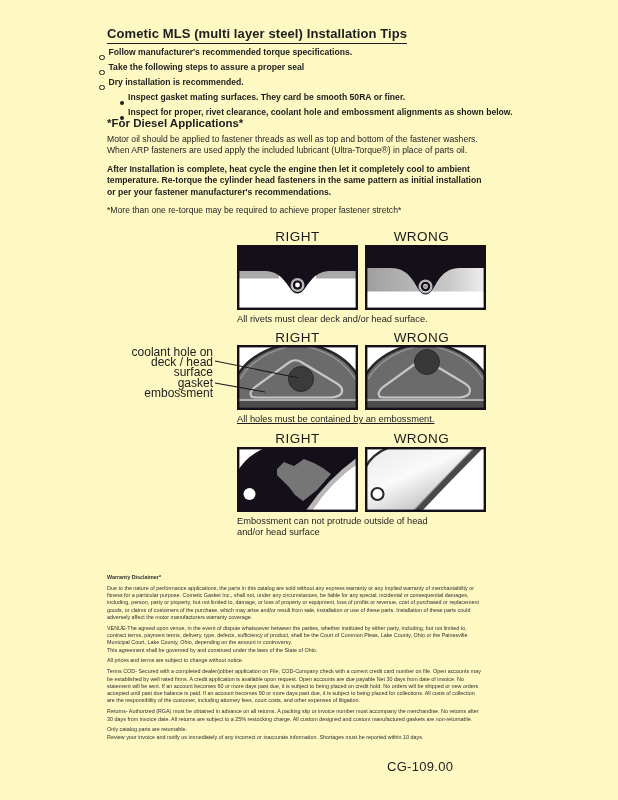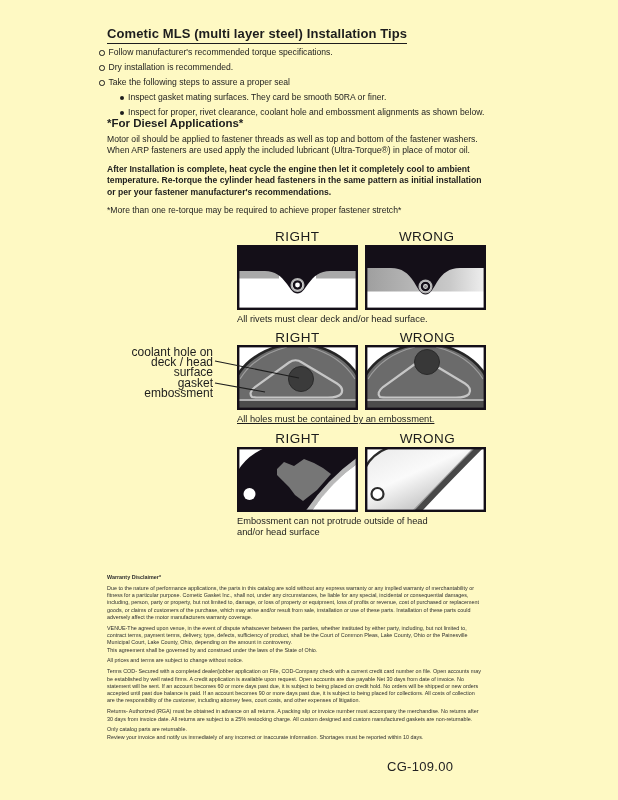--- a/index.html
+++ b/index.html
@@ -3,31 +3,31 @@
 <meta charset="utf-8">
 <style>
   html,body{margin:0;padding:0;background:#fff;}
   #page{position:relative;width:618px;height:800px;background:#fef9c3;overflow:hidden;
         font-family:"Liberation Sans","DejaVu Sans",sans-serif;color:#1d1d1d;}
 
   .title{position:absolute;left:107px;top:26px;margin:0;font-size:13px;font-weight:bold;
          letter-spacing:.1px;border-bottom:1.6px solid #1d1d1d;padding-bottom:2px;display:inline-block;}
 
   .tips{position:absolute;left:99px;top:45px;font-size:8.6px;}
-  .b-row{display:flex;align-items:flex-start;height:15px;line-height:15px;white-space:nowrap;}
+  .b-row{display:flex;align-items:flex-end;height:15px;line-height:15px;white-space:nowrap;font-weight:bold;}
   .mk{flex:0 0 auto;margin-right:4px;}
   .mk.open{width:3.5px;height:3.5px;border:1px solid #1d1d1d;border-radius:50%;margin-top:5px;}
   .mk.fill{width:4px;height:4px;background:#1d1d1d;border-radius:50%;margin-top:5.5px;}
   .b-row.sub{margin-left:21px;}
 
   .diesel-h{position:absolute;left:107px;top:117px;margin:0;font-size:11.5px;font-weight:bold;}
   .para{position:absolute;left:107px;width:440px;margin:0;font-size:8.6px;line-height:11.4px;white-space:pre-line;}
 
   .fig{position:absolute;}
-  .fig-labels{display:flex;gap:9px;height:15px;font-size:13.5px;letter-spacing:.5px;color:#1b1b1b;}
+  .fig-labels{display:flex;gap:3px;height:15px;font-size:13.5px;letter-spacing:.5px;color:#1b1b1b;}
   .fig-labels span{width:121px;text-align:center;}
   .fig-panels{display:flex;gap:7px;margin-top:1px;}
   .fig svg{display:block;}
   .fig-cap{margin-top:4px;font-size:9.3px;white-space:pre-line;line-height:10.5px;}
 
   #fig2{left:110px;top:330px;width:380px;height:104px;}
   #fig2 .fig-labels{position:absolute;left:127px;top:0;}
   #fig2 .fig-panels{position:absolute;left:127px;top:15px;margin:0;}
   #fig2 .fig-cap{position:absolute;left:127px;top:84px;margin:0;text-decoration:underline;}
   .ann{position:absolute;width:103px;text-align:right;font-size:12px;line-height:10px;}
@@ -46,39 +46,39 @@
 
   <h1 class="title">Cometic MLS (multi layer steel) Installation Tips</h1>
 
   <div class="tips">
     <div class="b-row">
       <span class="mk open"></span>
       <span>Follow manufacturer's recommended torque specifications.</span>
     </div>
     <div class="b-row">
       <span class="mk open"></span>
-      <span>Dry installation is recommended.</span>
+      <span>Take the following steps to assure a proper seal</span>
     </div>
     <div class="b-row">
       <span class="mk open"></span>
-      <span>Take the following steps to assure a proper seal</span>
+      <span>Dry installation is recommended.</span>
     </div>
     <div class="b-row sub">
       <span class="mk fill"></span>
       <span>Inspect gasket mating surfaces.  They card be smooth 50RA or finer.</span>
     </div>
     <div class="b-row sub">
       <span class="mk fill"></span>
       <span>Inspect for proper, rivet clearance, coolant hole and embossment alignments as shown below.</span>
     </div>
   </div>
 
   <h2 class="diesel-h">*For Diesel Applications*</h2>
   <p class="para" style="top:134px;">Motor oil should be applied to fastener threads as well as top and bottom of the fastener washers.
-When ARP fasteners are used apply the included lubricant (Ultra-Torque®) in place of motor oil.</p>
+When ARP fasteners are used apply the included lubricant (Ultra-Torque®) in place of parts oil.</p>
   <p class="para" style="top:164px;font-weight:bold;">After Installation is complete, heat cycle the engine then let it completely cool to ambient
 temperature. Re-torque the cylinder head fasteners in the same pattern as initial installation
 or per your fastener manufacturer's recommendations.</p>
   <p class="para" style="top:205px;">*More than one re-torque may be required to achieve proper fastener stretch*</p>
 
   <div class="fig" id="fig1" style="left:237px;top:229px;width:250px;">
     <div class="fig-labels">
       <span>RIGHT</span>
       <span>WRONG</span>
     </div>

